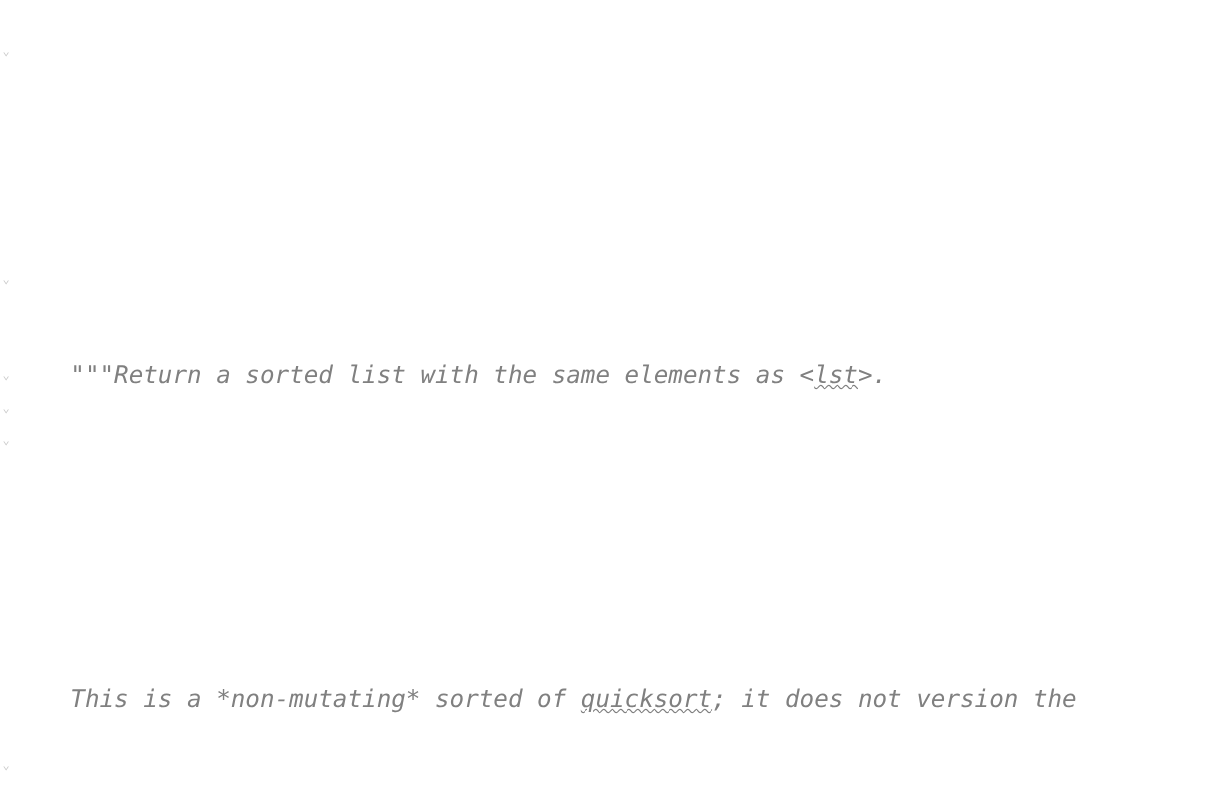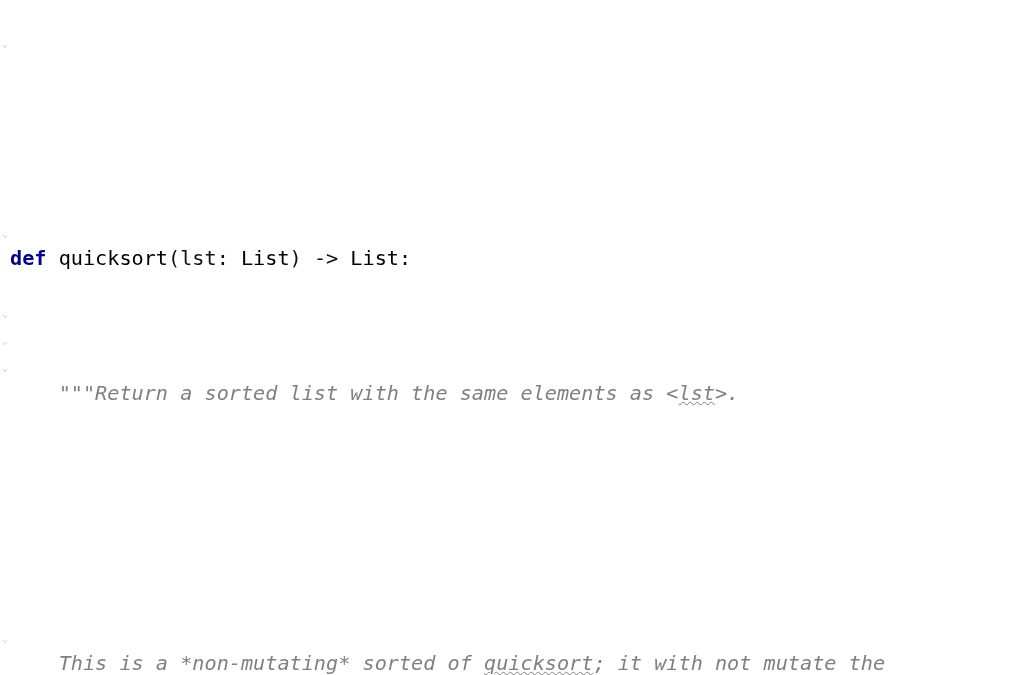--- a/index.html
+++ b/index.html
@@ -61,30 +61,29 @@
     <span class="gut-mark" style="top:220px">⌄</span>
     <span class="gut-mark" style="top:300px">⌄</span>
     <span class="gut-mark" style="top:327px">⌄</span>
     <span class="gut-mark" style="top:354px">⌄</span>
     <span class="gut-mark" style="top:625px">⌄</span>
   </div>
 
   <div class="code-lines">
 
     
-    <span class="line"><span class="kw">def</span> <span class="fn">quicksort</span><span class="op">(</span><span class="id">lst</span><span class="op">:</span> <span class="ty">List</span><span class="op">)</span><span class="op"> -&gt; </span><span class="ty">List</span><span class="op">:</span></span>
 
     
     <span class="line"><span>    </span><span class="str">"""</span><span class="str">Return a sorted list with the same elements as &lt;</span><span class="str wavy">lst</span><span class="str">&gt;.</span></span>
 
     
     <span class="line"> </span>
 
     
-    <span class="line"><span>    </span><span class="str">This is a *non-mutating* sorted of </span><span class="str wavy">quicksort</span><span class="str">; it with not mutate the</span></span>
+    <span class="line"><span>    </span><span class="str">This is a *non-mutating* sorted of </span><span class="str wavy">quicksort</span><span class="str">; it does not version the</span></span>
 
     
     
 
     
     
 
     
     
 

